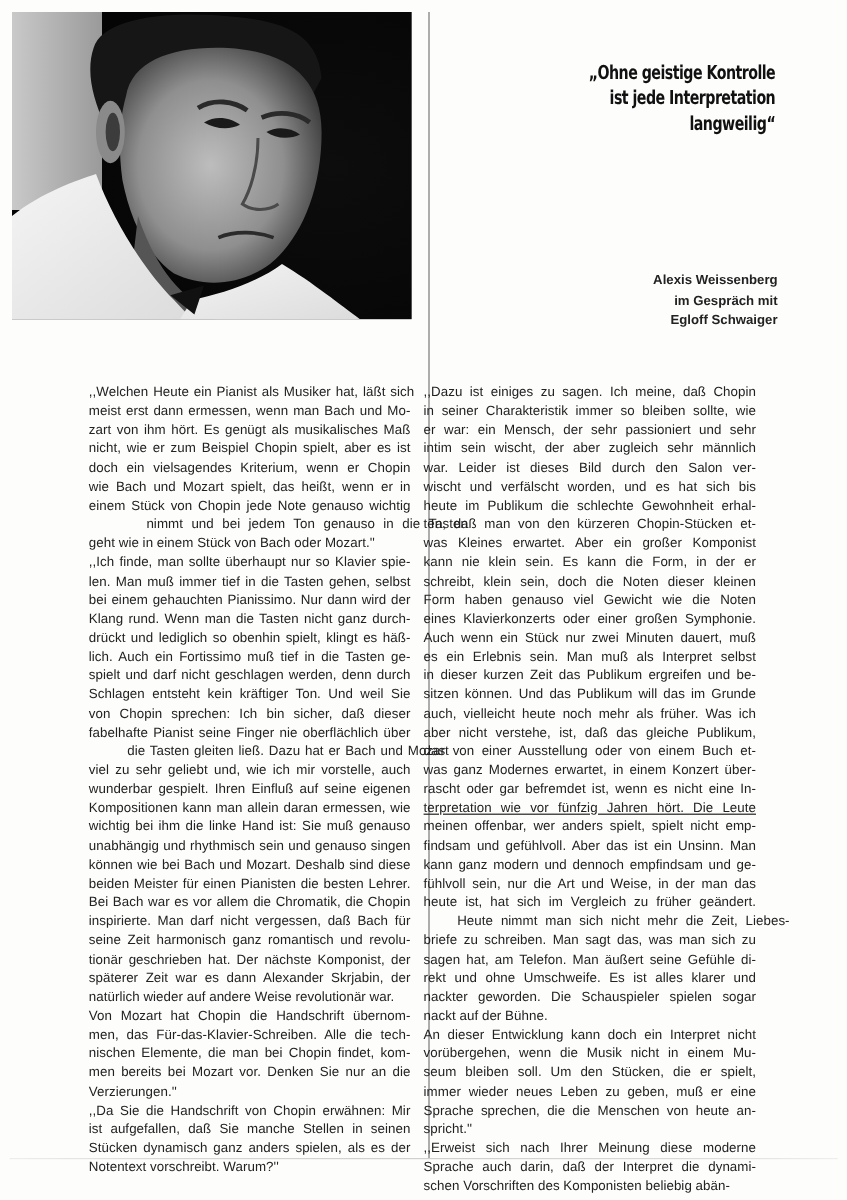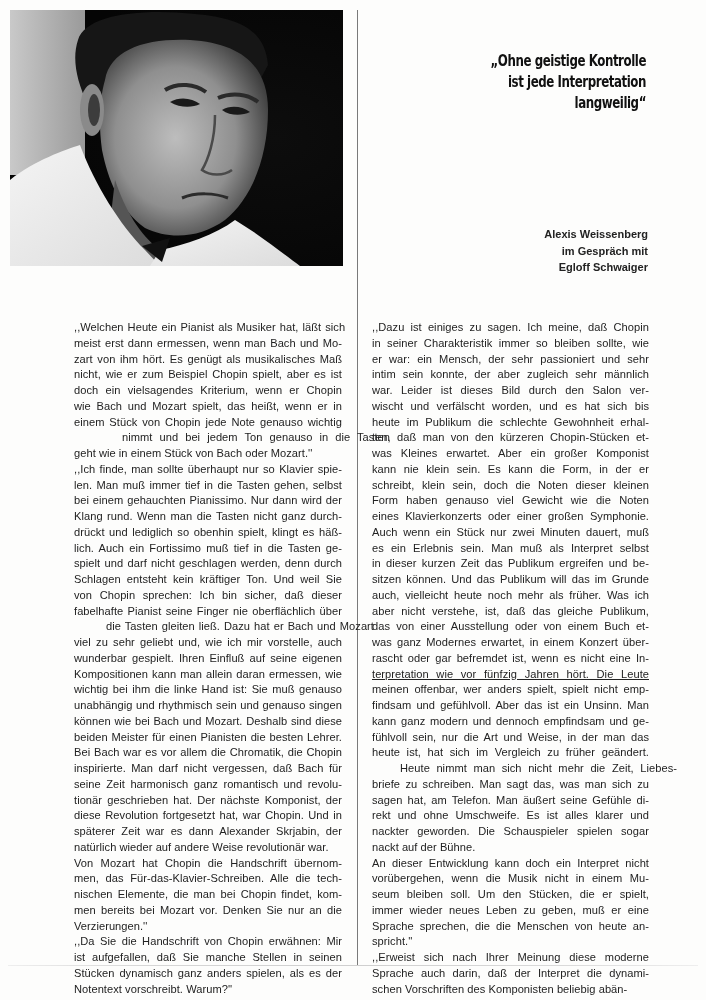--- a/index.html
+++ b/index.html
@@ -48,21 +48,21 @@
 
   .col {
     position: absolute; top: 320px;
     font-size: 11.1px; line-height: 15.75px;
     text-align: justify;
     hyphens: manual;
     color: #222;
     letter-spacing: 0.05px;
   }
   .col.left { left: 74px; width: 268px; }
-  .col.right { left: 372px; width: 277px; }
+  .col.right { left: 353px; width: 277px; }
   .col p { margin: 0; text-align: justify; text-align-last: left; }
   .col .ln { display: block; text-align: justify; text-align-last: justify; white-space: nowrap; }
   .col .ln.last { text-align-last: left; }
 </style>
 </head>
 <body>
 
 <div class="photo">
   <svg viewBox="0 0 333 256" preserveAspectRatio="none">
     <defs>
@@ -153,21 +153,20 @@
       <span class="ln" style="display: block; white-space: nowrap; word-spacing: 1.99479px;">wunderbar gespielt. Ihren Einfluß auf seine eigenen</span>
       <span class="ln" style="display: block; white-space: nowrap; word-spacing: 0.885417px;">Kompositionen kann man allein daran ermessen, wie</span>
       <span class="ln" style="display: block; white-space: nowrap; word-spacing: 1.33507px;">wichtig bei ihm die linke Hand ist: Sie muß genauso</span>
       <span class="ln" style="display: block; white-space: nowrap; word-spacing: 0.466146px;">unabhängig und rhythmisch sein und genauso singen</span>
       <span class="ln" style="display: block; white-space: nowrap; word-spacing: 0.578125px;">können wie bei Bach und Mozart. Deshalb sind diese</span>
       <span class="ln" style="display: block; white-space: nowrap; word-spacing: 0.814732px;">beiden Meister für einen Pianisten die besten Lehrer.</span>
       <span class="ln" style="display: block; white-space: nowrap; word-spacing: 0.71875px;">Bei Bach war es vor allem die Chromatik, die Chopin</span>
       <span class="ln" style="display: block; white-space: nowrap; word-spacing: 2.42188px;">inspirierte. Man darf nicht vergessen, daß Bach für</span>
       <span class="ln" style="display: block; white-space: nowrap; word-spacing: 2.32812px;">seine Zeit harmonisch ganz romantisch und revolu-</span>
       <span class="ln" style="display: block; white-space: nowrap; word-spacing: 2.00781px;">tionär geschrieben hat. Der nächste Komponist, der</span>
-      <span class="ln" style="display: block; white-space: nowrap; word-spacing: 1.35491px;">diese Revolution fortgesetzt hat, war Chopin. Und in</span>
       <span class="ln" style="display: block; white-space: nowrap; word-spacing: 3.13839px;">späterer Zeit war es dann Alexander Skrjabin, der</span>
       <span class="ln last" style="display: block; white-space: nowrap;">natürlich wieder auf andere Weise revolutionär war.</span>
     </p>
     <p>
       <span class="ln" style="display: block; white-space: nowrap; word-spacing: 4.20052px;">Von Mozart hat Chopin die Handschrift übernom-</span>
       <span class="ln" style="display: block; white-space: nowrap; word-spacing: 3.525px;">men, das Für-das-Klavier-Schreiben. Alle die tech-</span>
       <span class="ln" style="display: block; white-space: nowrap; word-spacing: 2.08036px;">nischen Elemente, die man bei Chopin findet, kom-</span>
       <span class="ln" style="display: block; white-space: nowrap; word-spacing: 2.09896px;">men bereits bei Mozart vor. Denken Sie nur an die</span>
       <span class="ln last" style="display: block; white-space: nowrap;">Verzierungen.''</span>
     </p>
@@ -176,21 +175,21 @@
       <span class="ln" style="display: block; white-space: nowrap; word-spacing: 3.66295px;">ist aufgefallen, daß Sie manche Stellen in seinen</span>
       <span class="ln" style="display: block; white-space: nowrap; word-spacing: 1.81473px;">Stücken dynamisch ganz anders spielen, als es der</span>
       <span class="ln last" style="display: block; white-space: nowrap;">Notentext vorschreibt. Warum?''</span>
     </p>
   </div>
 <div class="col right">
     <p>
       <span class="ln" style="display: block; white-space: nowrap; word-spacing: 3.01562px;">,,Dazu ist einiges zu sagen. Ich meine, daß Chopin</span>
       <span class="ln" style="display: block; white-space: nowrap; word-spacing: 3.16741px;">in seiner Charakteristik immer so bleiben sollte, wie</span>
       <span class="ln" style="display: block; white-space: nowrap; word-spacing: 3.87305px;">er war: ein Mensch, der sehr passioniert und sehr</span>
-      <span class="ln" style="display: block; white-space: nowrap; word-spacing: 3.97545px;">intim sein konnte, der aber zugleich sehr männlich</span>
+      <span class="ln" style="display: block; white-space: nowrap; word-spacing: 3.97545px;">intim sein wischt, der aber zugleich sehr männlich</span>
       <span class="ln" style="display: block; white-space: nowrap; word-spacing: 5.41992px;">war. Leider ist dieses Bild durch den Salon ver-</span>
       <span class="ln" style="display: block; white-space: nowrap; word-spacing: 4.25781px;">wischt und verfälscht worden, und es hat sich bis</span>
       <span class="ln" style="display: block; white-space: nowrap; word-spacing: 3.61979px;">heute im Publikum die schlechte Gewohnheit erhal-</span>
       <span class="ln" style="display: block; white-space: nowrap; word-spacing: 3.19643px;">ten, daß man von den kürzeren Chopin-Stücken et-</span>
       <span class="ln" style="display: block; white-space: nowrap; word-spacing: 5.69531px;">was Kleines erwartet. Aber ein großer Komponist</span>
       <span class="ln" style="display: block; white-space: nowrap; word-spacing: 4.33594px;">kann nie klein sein. Es kann die Form, in der er</span>
       <span class="ln" style="display: block; white-space: nowrap; word-spacing: 4.40848px;">schreibt, klein sein, doch die Noten dieser kleinen</span>
       <span class="ln" style="display: block; white-space: nowrap; word-spacing: 5.15625px;">Form haben genauso viel Gewicht wie die Noten</span>
       <span class="ln" style="display: block; white-space: nowrap; word-spacing: 3.225px;">eines Klavierkonzerts oder einer großen Symphonie.</span>
       <span class="ln" style="display: block; white-space: nowrap; word-spacing: 2.64453px;">Auch wenn ein Stück nur zwei Minuten dauert, muß</span>

